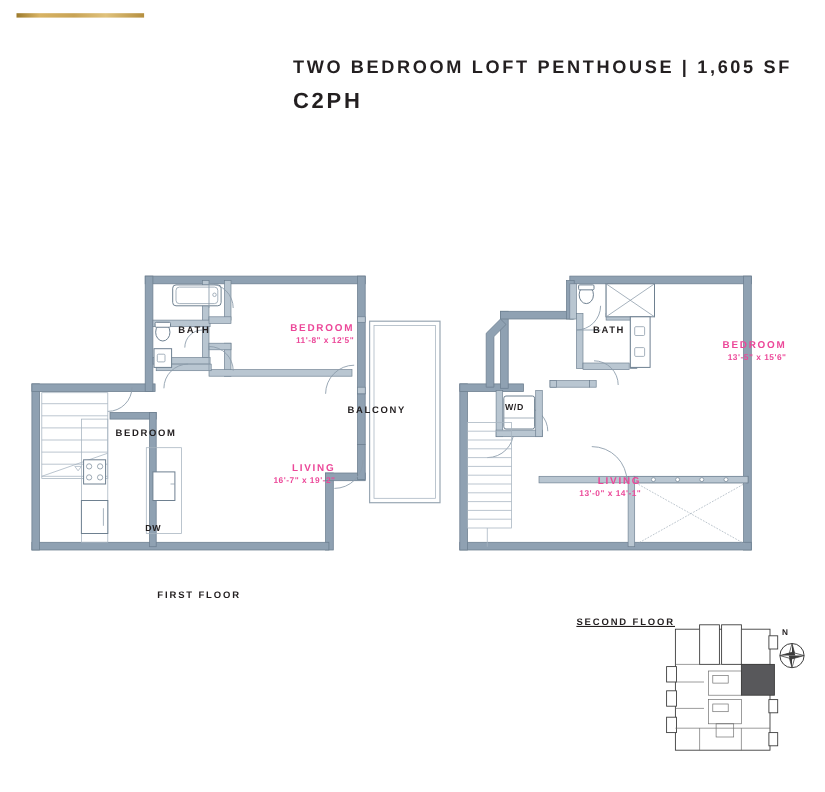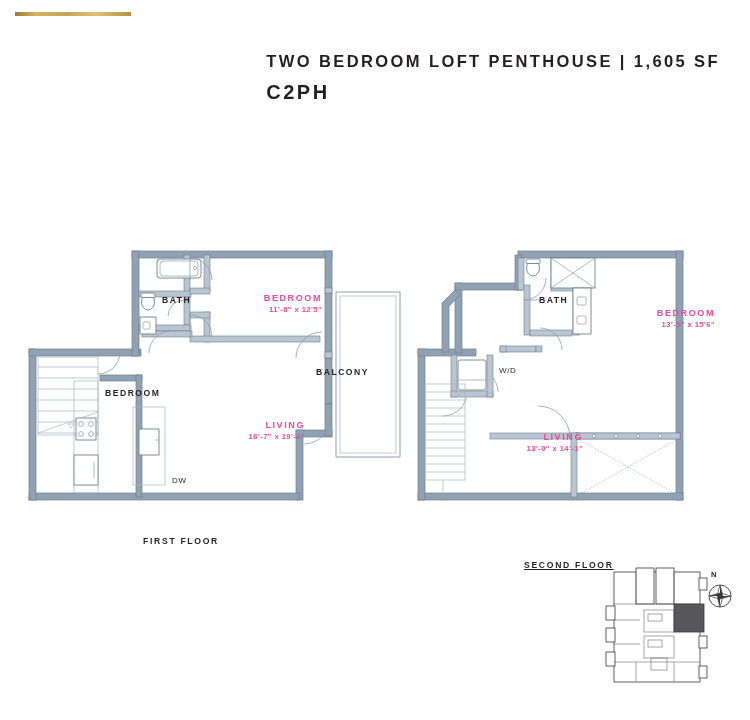--- a/index.html
+++ b/index.html
@@ -41,23 +41,22 @@
   .room-label{
     position:absolute;text-align:right;white-space:nowrap;color:#ec4899;
   }
   .room-name{font-size:9px;font-weight:bold;letter-spacing:1.6px;line-height:1.25;}
   .room-dim{font-size:7.6px;font-weight:bold;letter-spacing:0.45px;line-height:1.3;margin-top:1px;}
   .tag{
     position:absolute;font-size:8.6px;font-weight:bold;letter-spacing:1.5px;color:#231f20;
     white-space:nowrap;
   }
   .tag-sm{
-    position:absolute;font-size:8px;font-weight:normal;letter-spacing:0.6px;color:#231f20;
+    position:absolute;font-size:8px;font-weight:bold;letter-spacing:0.6px;color:#231f20;
     white-space:nowrap;
-    padding-left:40px;
   }
   
   #keyplan{position:absolute;left:596px;top:562px;width:150px;height:132px;}
   #compass-n{
     position:absolute;left:711px;top:570px;font-size:7.5px;font-weight:bold;color:#231f20;
   }
 </style>
 </head>
 <body>
 

